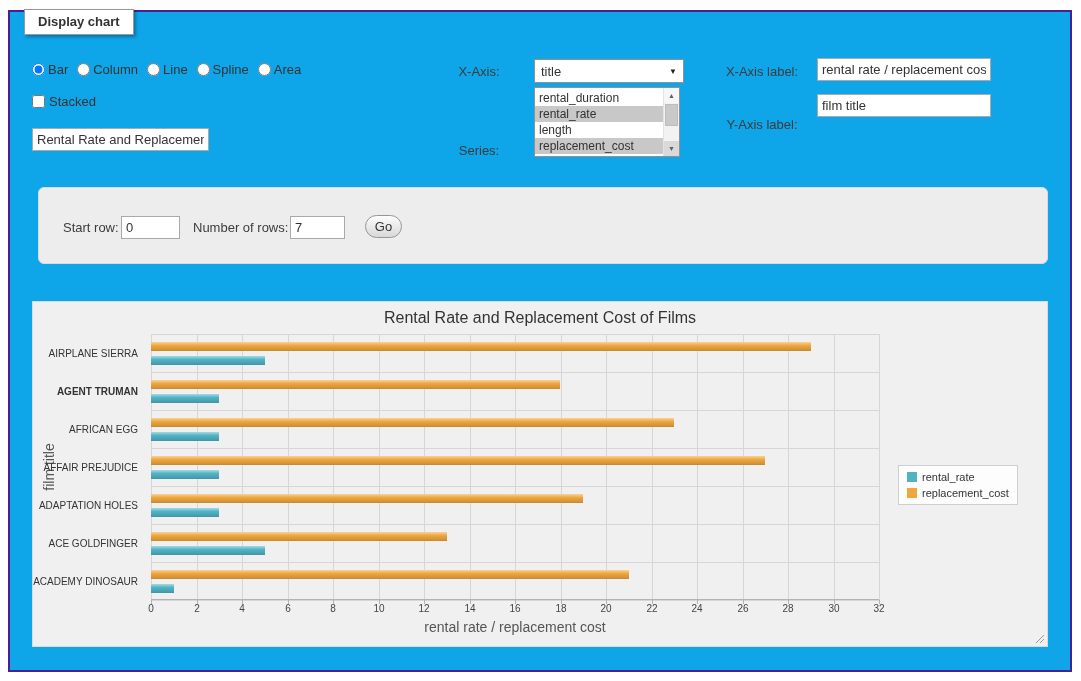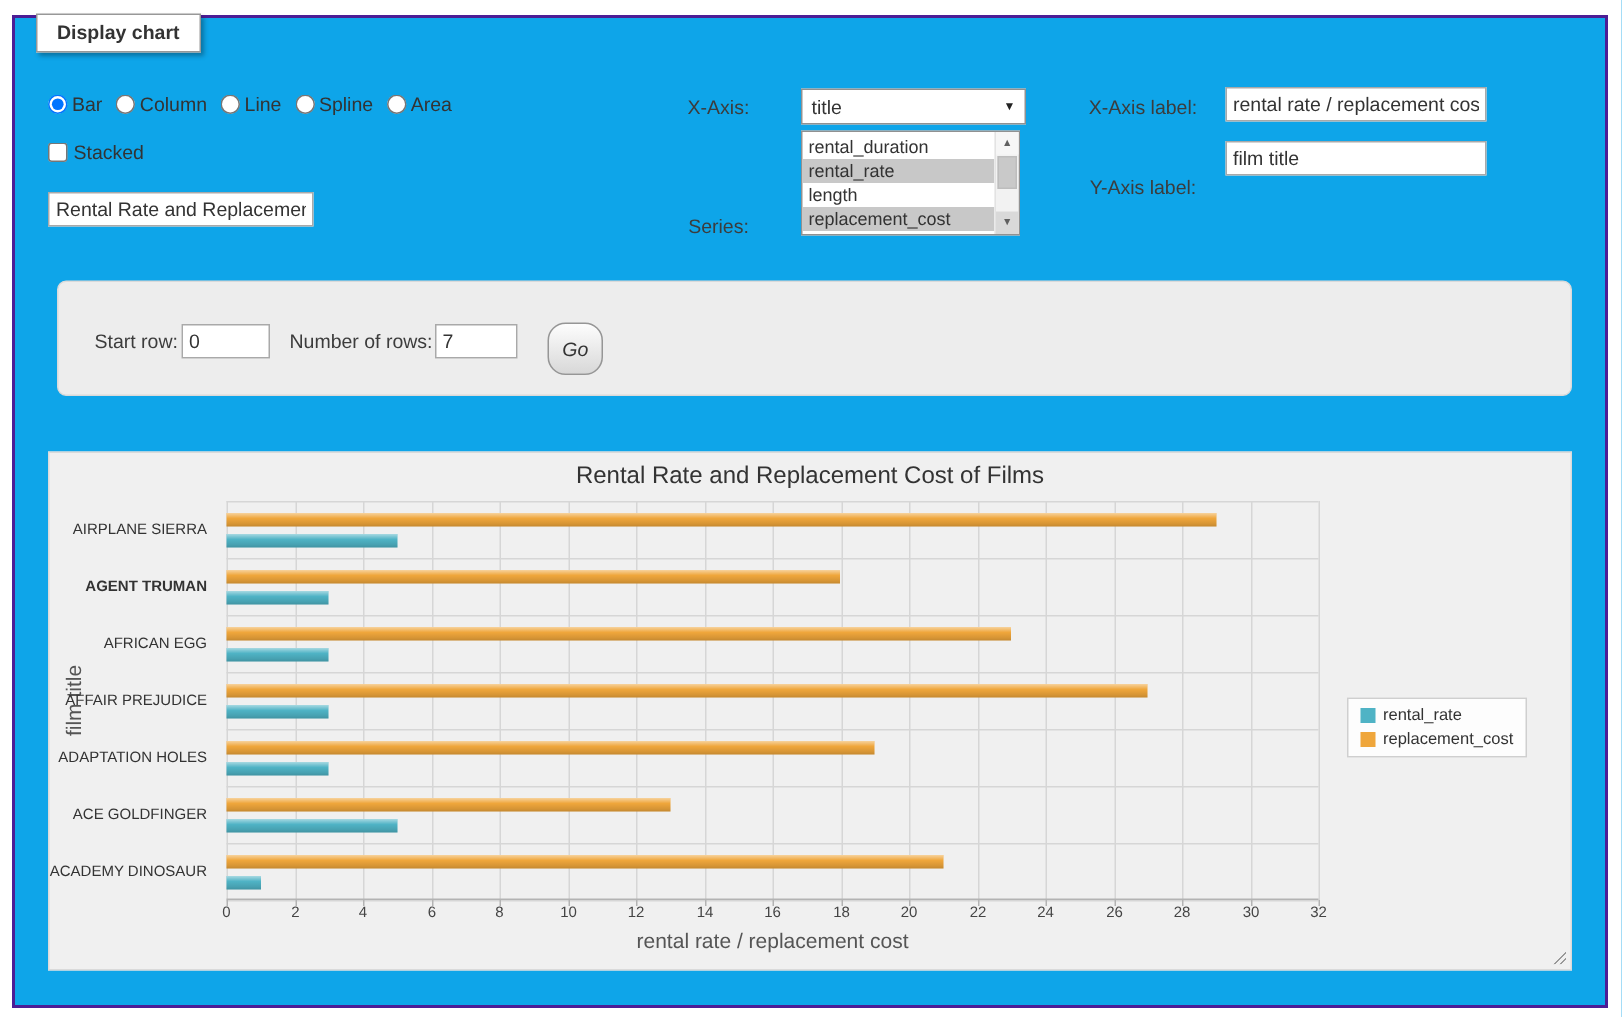--- a/index.html
+++ b/index.html
@@ -25,21 +25,21 @@
   .listbox .opts { position:absolute; left:0; top:2px; right:16px; bottom:0; overflow:hidden; }
   .opt { height:16px; line-height:16px; font-size:12px; padding-left:4px; white-space:nowrap; cursor:default; }
   .opt.selected { background:#c8c8c8; }
   .sbar { position:absolute; right:0; top:0; bottom:0; width:16px; background:#f2f2f2; border-left:1px solid #e3e3e3; }
   .sb-btn { position:absolute; left:0; right:0; height:15px; display:flex; align-items:center; justify-content:center; font-size:7px; color:#606060; background:#f6f6f6; }
   .sb-btn.down { bottom:0; background:#d9d9d9; }
   .sb-btn.up { top:0; }
   .sb-thumb { position:absolute; left:1px; right:1px; top:16px; height:22px; background:#c9c9c9; border:1px solid #bdbdbd; }
 
   .subpanel { position:absolute; left:28px; top:175px; width:1010px; height:77px; background:#ededed; border:1px solid #dadada; border-radius:6px;padding-left:38px; }
-  .go-btn { position:absolute; left:326px; top:27px; width:37px; height:35px; border:1px solid #969696; border-radius:12px; background:linear-gradient(#fdfdfd,#d8d8d8); display:flex; align-items:center; justify-content:center; font-size:13px; color:#333; cursor:pointer;font-style:italic; }
+  .go-btn { position:absolute; left:326px; top:27px; width:37px; height:23px; border:1px solid #969696; border-radius:12px; background:linear-gradient(#fdfdfd,#d8d8d8); display:flex; align-items:center; justify-content:center; font-size:13px; color:#333; cursor:pointer; }
 
   .chart-panel { position:absolute; left:22px; top:289px; width:1016px; height:346px; background:#f0f0f0; border:1px solid #dadada; }
   .chart-title { position:absolute; top:7px; left:0; width:100%; text-align:center; font-size:16px; color:#333; }
   .plot { position:absolute; left:118px; top:32px; width:728px; height:266px; }
   .gl-v { position:absolute; top:0; bottom:0; width:1px; background:#d6d6d6; }
   .gl-h { position:absolute; left:0; right:0; height:1px; background:#d6d6d6; }
   .axis-line { position:absolute; left:0; right:0; bottom:0; height:1px; background:#b3b3b3; }
   .tick-mark { position:absolute; top:100%; width:1px; height:4px; background:#b3b3b3; }
   .bar { position:absolute; left:0; height:9px;
          background-image:linear-gradient(to bottom, rgba(255,255,255,0.5), rgba(255,255,255,0) 40%, rgba(0,0,0,0.10) 80%, rgba(0,0,0,0.18)); }

